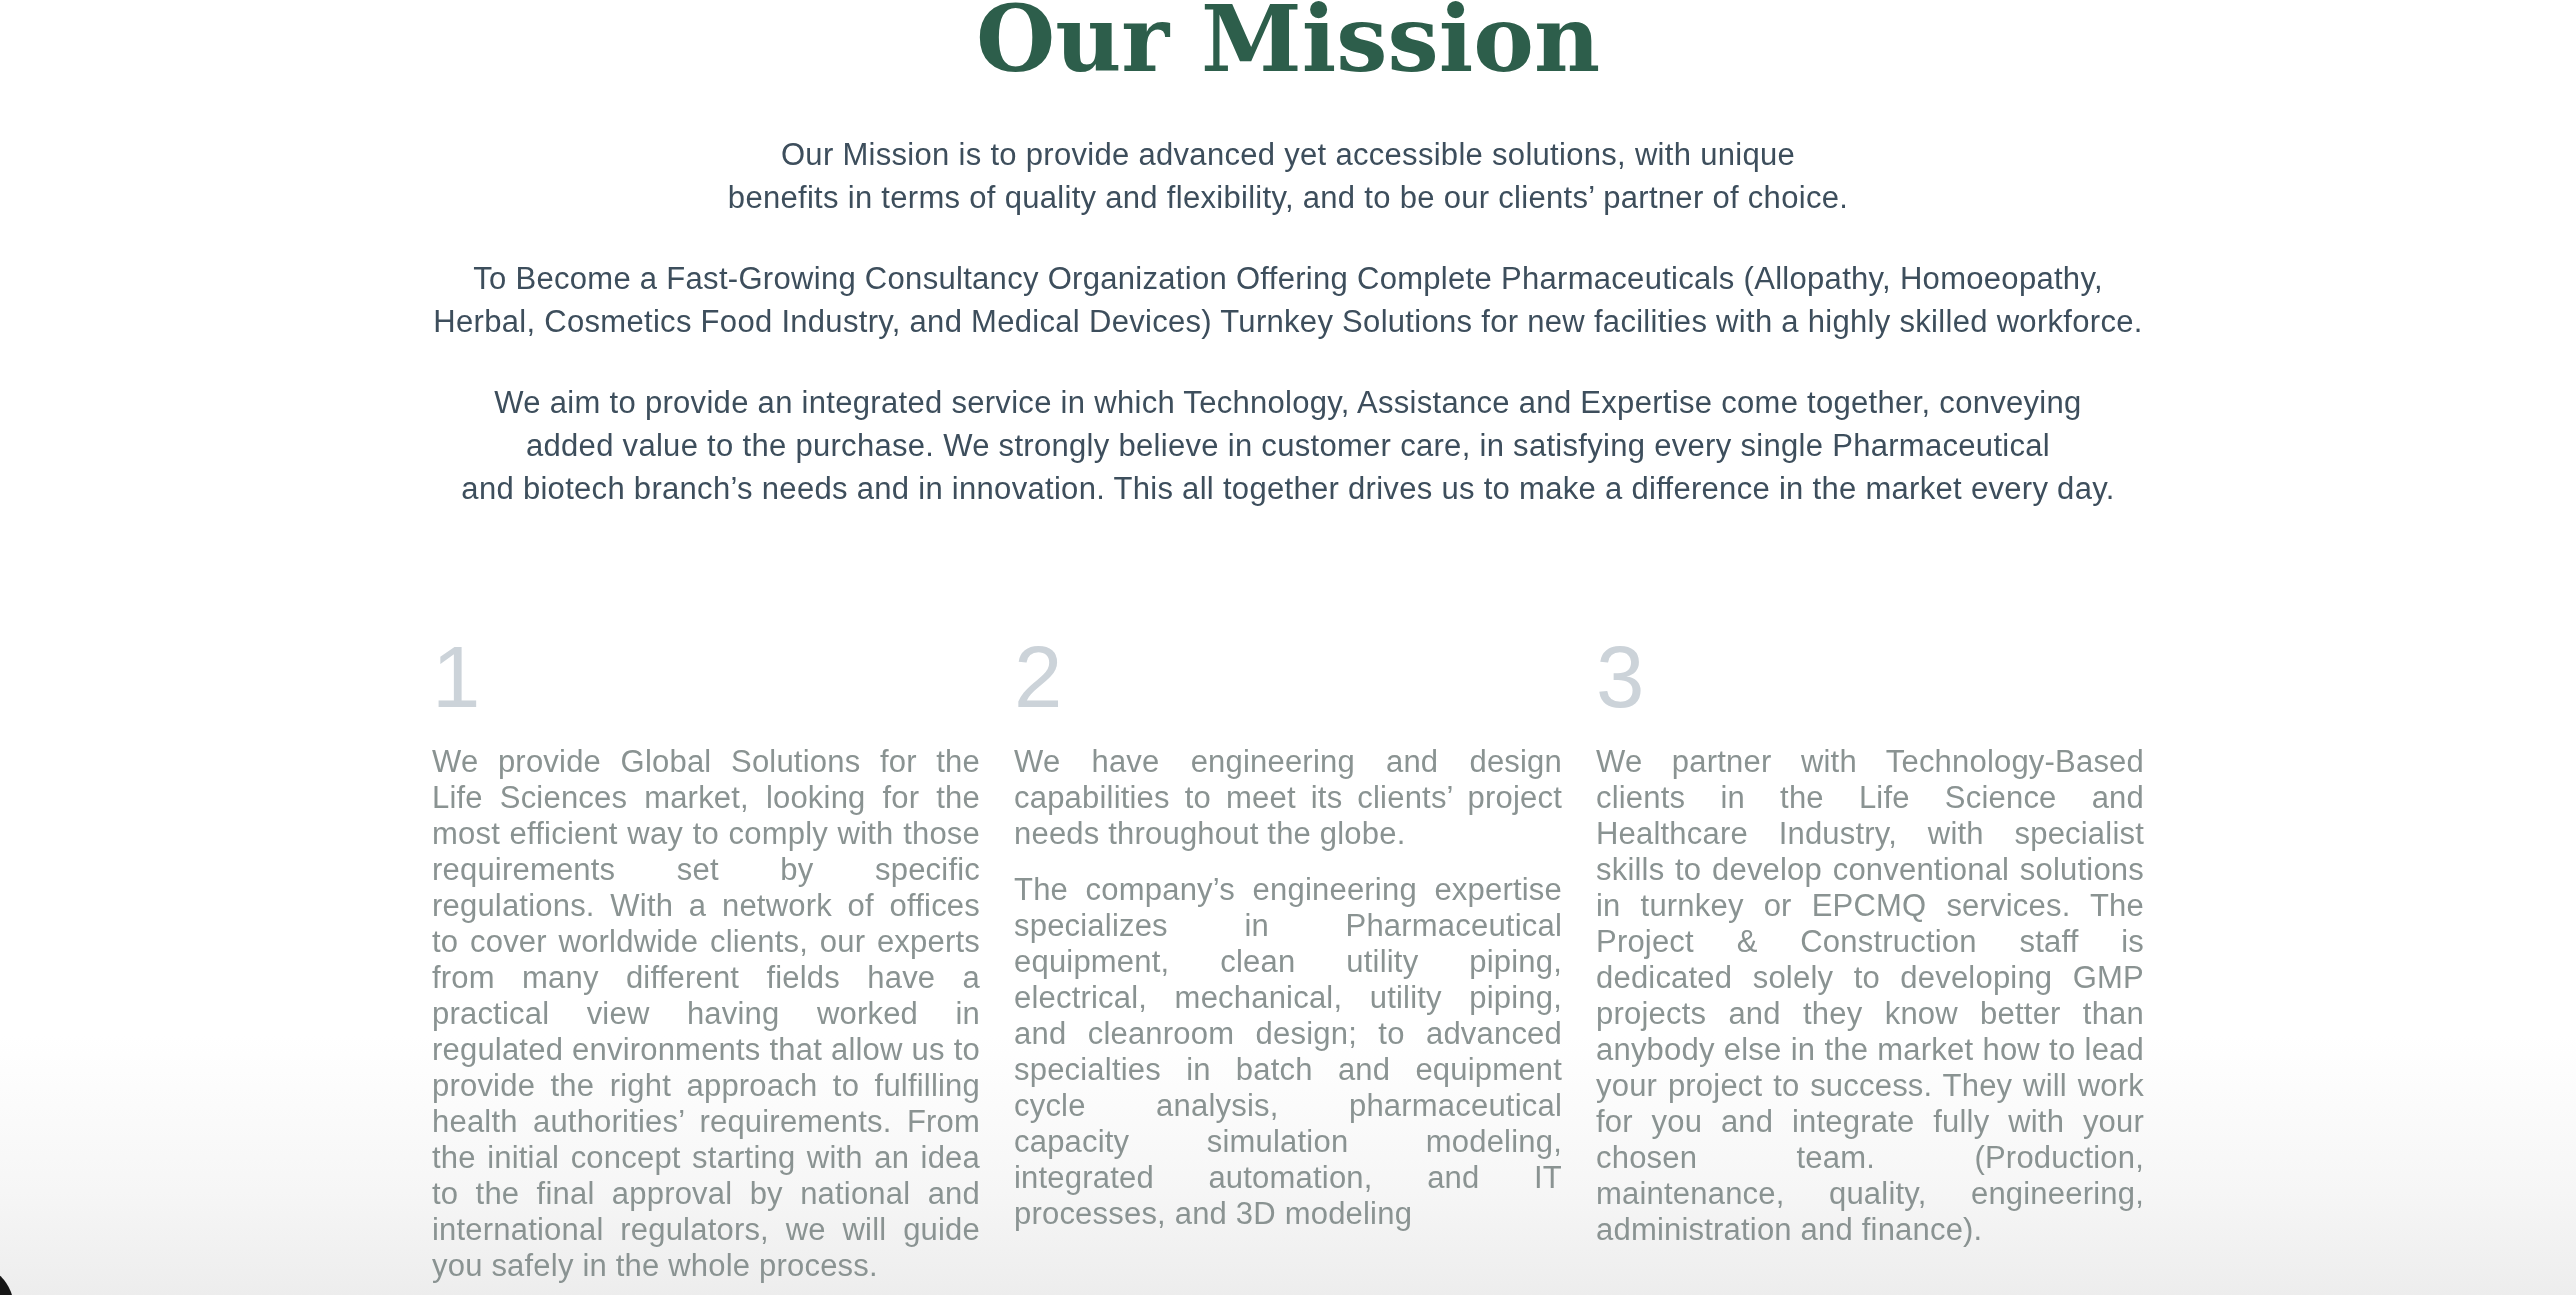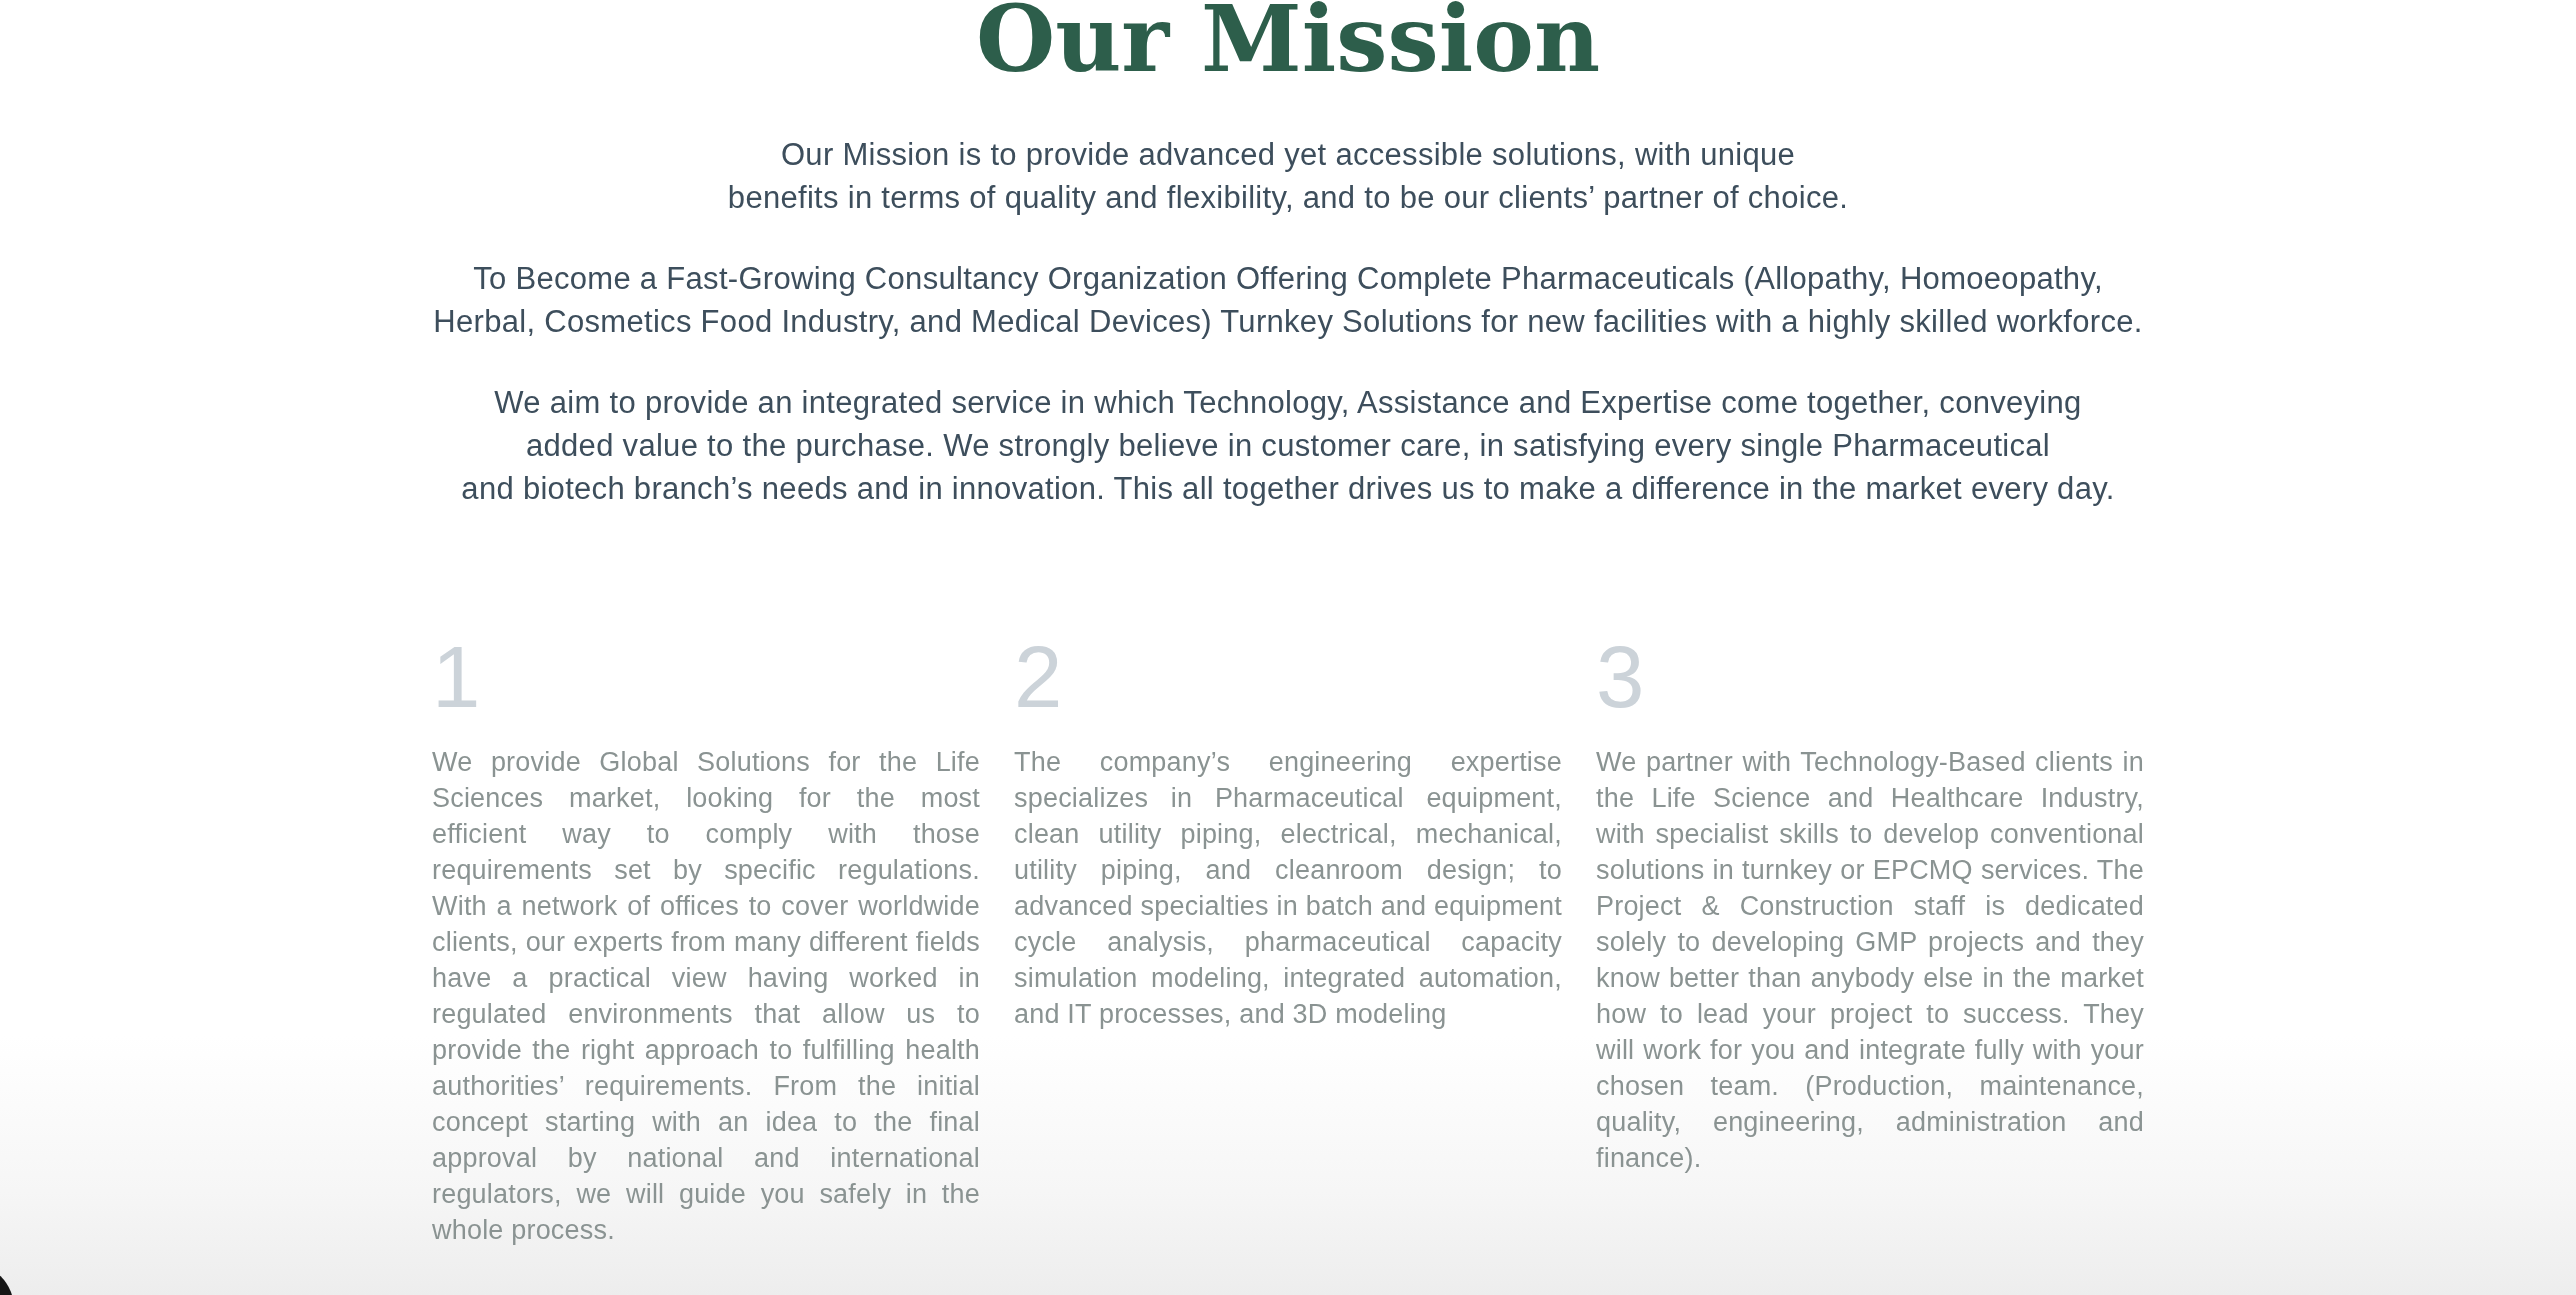--- a/index.html
+++ b/index.html
@@ -50,21 +50,21 @@
   .col-number {
     font-size: 87px;
     line-height: 87px;
     font-weight: 400;
     color: #ccd3d9;
     margin: 0 0 23.6px 0;
   }
   .col-text {
     margin: 0;
     color: #8a9392;
-    font-size: 27px;
+    font-size: 31px;
     line-height: 36px;
     letter-spacing: 0.2px;
     text-align: justify;
     text-justify: inter-word;
   }
   .col-text + .col-text { margin-top: 20px; }
   .corner-shape {
     position: absolute;
     left: -77px;
     top: 1263px;
@@ -93,20 +93,21 @@
 
   <section class="columns">
 
     <div class="col">
       <div class="col-number">1</div>
       <p class="col-text">We provide Global Solutions for the Life Sciences market, looking for the most efficient way to comply with those requirements set by specific regulations. With a network of offices to cover worldwide clients, our experts from many different fields have a practical view having worked in regulated environments that allow us to provide the right approach to fulfilling health authorities’ requirements. From the initial concept starting with an idea to the final approval by national and international regulators, we will guide you safely in the whole process.</p>
     </div>
 
     <div class="col">
       <div class="col-number">2</div>
+      <p class="col-text">We have engineering and design capabilities to meet its clients’ project needs throughout the globe.</p>
       <p class="col-text">The company’s engineering expertise specializes in Pharmaceutical equipment, clean utility piping, electrical, mechanical, utility piping, and cleanroom design; to advanced specialties in batch and equipment cycle analysis, pharmaceutical capacity simulation modeling, integrated automation, and IT processes, and 3D modeling</p>
     </div>
 
     <div class="col">
       <div class="col-number">3</div>
       <p class="col-text">We partner with Technology-Based clients in the Life Science and Healthcare Industry, with specialist skills to develop conventional solutions in turnkey or EPCMQ services. The Project &amp; Construction staff is dedicated solely to developing GMP projects and they know better than anybody else in the market how to lead your project to success. They will work for you and integrate fully with your chosen team. (Production, maintenance, quality, engineering, administration and finance).</p>
     </div>
 
   </section>
 

